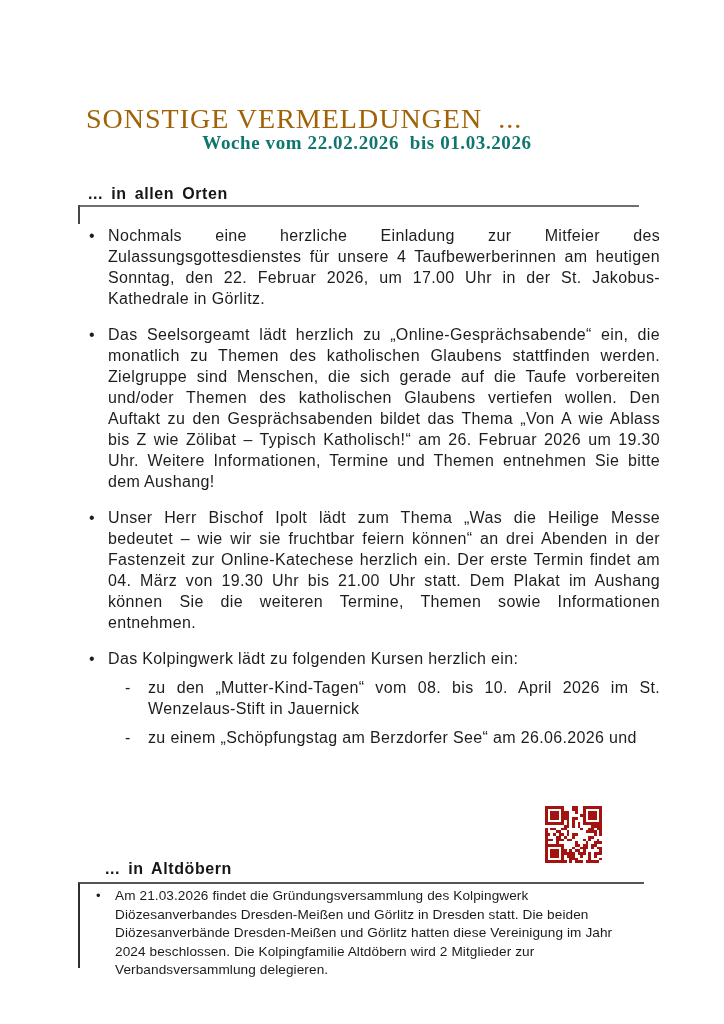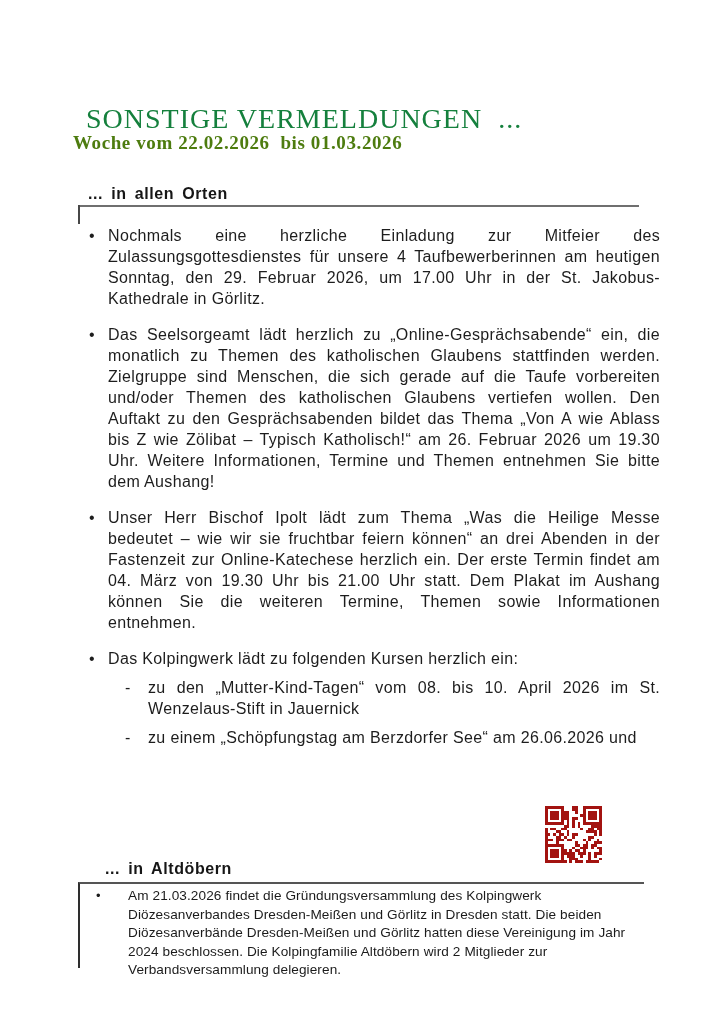--- a/index.html
+++ b/index.html
@@ -6,28 +6,29 @@
   body{
     width:724px;height:1024px;position:relative;overflow:hidden;
     font-family:"Liberation Sans","DejaVu Sans",sans-serif;
     color:#1c1c1c;
   }
   .abs{position:absolute;}
 
   .doc-title{
     left:86px;top:84px;width:560px;
     font-family:"Liberation Serif","DejaVu Serif",serif;
-    font-size:28px;font-weight:400;letter-spacing:1px;color:#15803d;
+    font-size:28px;font-weight:400;letter-spacing:1px;color:#a16207;
     white-space:pre-wrap;
   }
   .doc-subtitle{
-    left:73px;top:132px;width:560px;
+    left:87px;top:132px;width:560px;
     font-family:"Liberation Serif","DejaVu Serif",serif;
-    font-size:19px;font-weight:700;letter-spacing:0.6px;color:#4d7c0f;
+    font-size:19px;font-weight:700;letter-spacing:0.6px;color:#0f766e;
     white-space:pre-wrap;
+    text-align:center;
   }
   .section-heading{
     font-size:16px;font-weight:700;letter-spacing:0.6px;word-spacing:3px;color:#161616;
     white-space:pre-wrap;
   }
   .heading-1{left:88px;top:185px;}
   .heading-2{left:105px;top:860px;}
 
   .rule-1{left:78px;top:205px;width:561px;height:2px;background:#6f6f6f;}
   .vtick-1{left:78px;top:205px;width:2px;height:19px;background:#474747;}
@@ -60,40 +61,40 @@
 
   .box-2{
     left:78px;top:882px;width:566px;height:86px;
     border-top:2px solid #555555;border-left:2px solid #2e2e2e;
     box-sizing:border-box;
   }
   .bottom-list{
     list-style:none;margin:0;padding:3px 0 0 0;
   }
   .bottom-list > li{
-    position:relative;padding-left:48px;
+    position:relative;padding-left:35px;
     font-size:13.6px;line-height:18.6px;letter-spacing:0.1px;color:#1b1b1b;
   }
   .bottom-list > li::before{
     content:"\2022";position:absolute;left:16px;top:0;font-size:13px;
   }
 </style>
 </head>
 <body>
 
 <h1 class="abs doc-title">SONSTIGE VERMELDUNGEN  ...</h1>
 
 <div class="abs doc-subtitle">Woche vom 22.02.2026  bis 01.03.2026</div>
 
 <div class="abs section-heading heading-1">... in allen Orten</div>
 <div class="abs rule-1"></div>
 <div class="abs vtick-1"></div>
 
 <ul class="abs main-list">
-  <li>Nochmals eine herzliche Einladung zur Mitfeier des Zulassungsgottesdienstes für unsere 4 Taufbewerberinnen am heutigen Sonntag, den 29. Februar 2026, um 17.00 Uhr in der St. Jakobus-Kathedrale in Görlitz.</li>
+  <li>Nochmals eine herzliche Einladung zur Mitfeier des Zulassungsgottesdienstes für unsere 4 Taufbewerberinnen am heutigen Sonntag, den 22. Februar 2026, um 17.00 Uhr in der St. Jakobus-Kathedrale in Görlitz.</li>
   <li>Das Seelsorgeamt lädt herzlich zu „Online-Gesprächsabende“ ein, die monatlich zu Themen des katholischen Glaubens stattfinden werden. Zielgruppe sind Menschen, die sich gerade auf die Taufe vorbereiten und/oder Themen des katholischen Glaubens vertiefen wollen. Den Auftakt zu den Gesprächsabenden bildet das Thema „Von A wie Ablass bis Z wie Zölibat – Typisch Katholisch!“ am 26. Februar 2026 um 19.30 Uhr. Weitere Informationen, Termine und Themen entnehmen Sie bitte dem Aushang!</li>
   <li>Unser Herr Bischof Ipolt lädt zum Thema „Was die Heilige Messe bedeutet – wie wir sie fruchtbar feiern können“ an drei Abenden in der Fastenzeit zur Online-Katechese herzlich ein. Der erste Termin findet am 04. März von 19.30 Uhr bis 21.00 Uhr statt. Dem Plakat im Aushang können Sie die weiteren Termine, Themen sowie Informationen entnehmen.</li>
   <li>
     <div>Das Kolpingwerk lädt zu folgenden Kursen herzlich ein:</div>
     <ul class="dash-list">
       <li>zu den „Mutter-Kind-Tagen“ vom 08. bis 10. April 2026 im St. Wenzelaus-Stift in Jauernick</li>
       <li>zu einem „Schöpfungstag am Berzdorfer See“ am 26.06.2026 und</li>
     </ul>
   </li>
 </ul>

